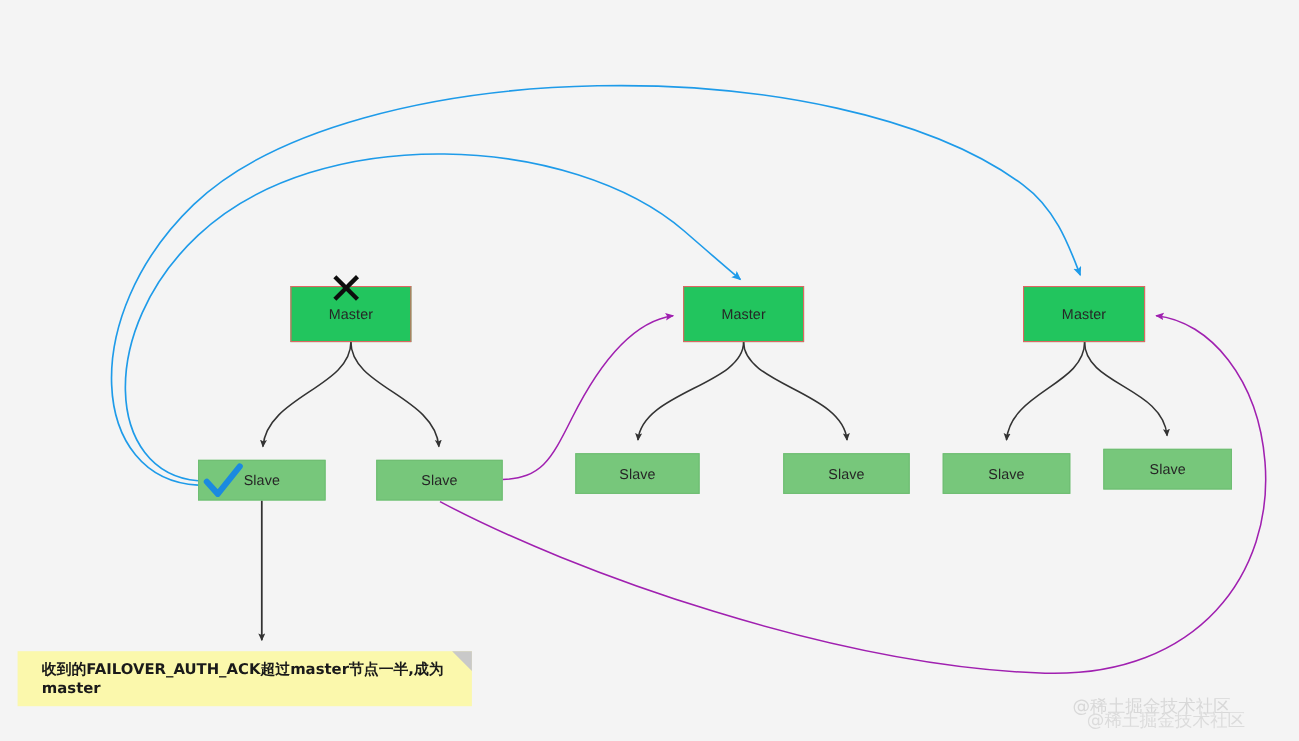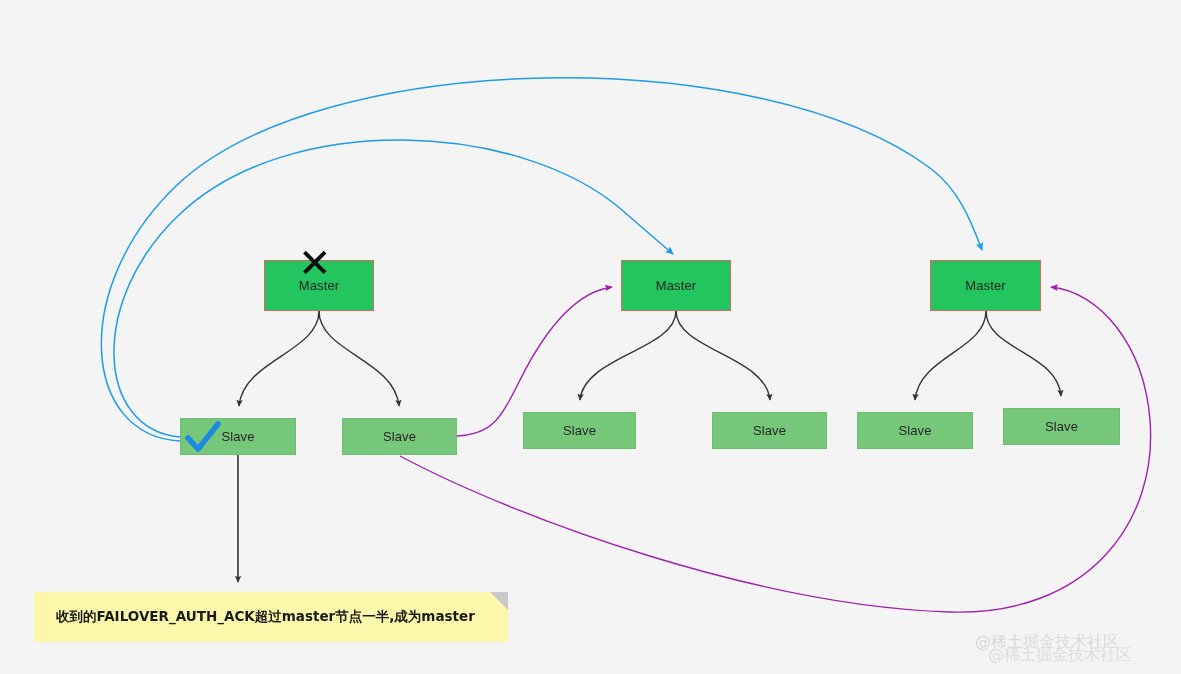--- a/index.html
+++ b/index.html
@@ -163,21 +163,21 @@
   <div class="node master" style="left:930px; top:260px; width:111px; height:51px;">
     <span class="node-label">Master</span>
   </div>
   <div class="node slave" style="left:857px; top:412px; width:116px; height:37px;">
     <span class="node-label">Slave</span>
   </div>
   <div class="node slave" style="left:1003px; top:408px; width:117px; height:37px;">
     <span class="node-label">Slave</span>
   </div>
 
-  <div class="note" style="left:34px; top:592px; width:474px; height:50px;">
+  <div class="note" style="left:16px; top:592px; width:413px; height:50px;">
     <span>收到的FAILOVER_AUTH_ACK超过master节点一半,成为master</span>
     <span class="note-fold"></span>
   </div>
 
   <div class="watermark" style="left:975px; top:632px;">
     <span>@稀土掘金技术社区</span>
   </div>
   <div class="watermark w2" style="left:988px; top:645px;">
     <span>@稀土掘金技术社区</span>
   </div>

